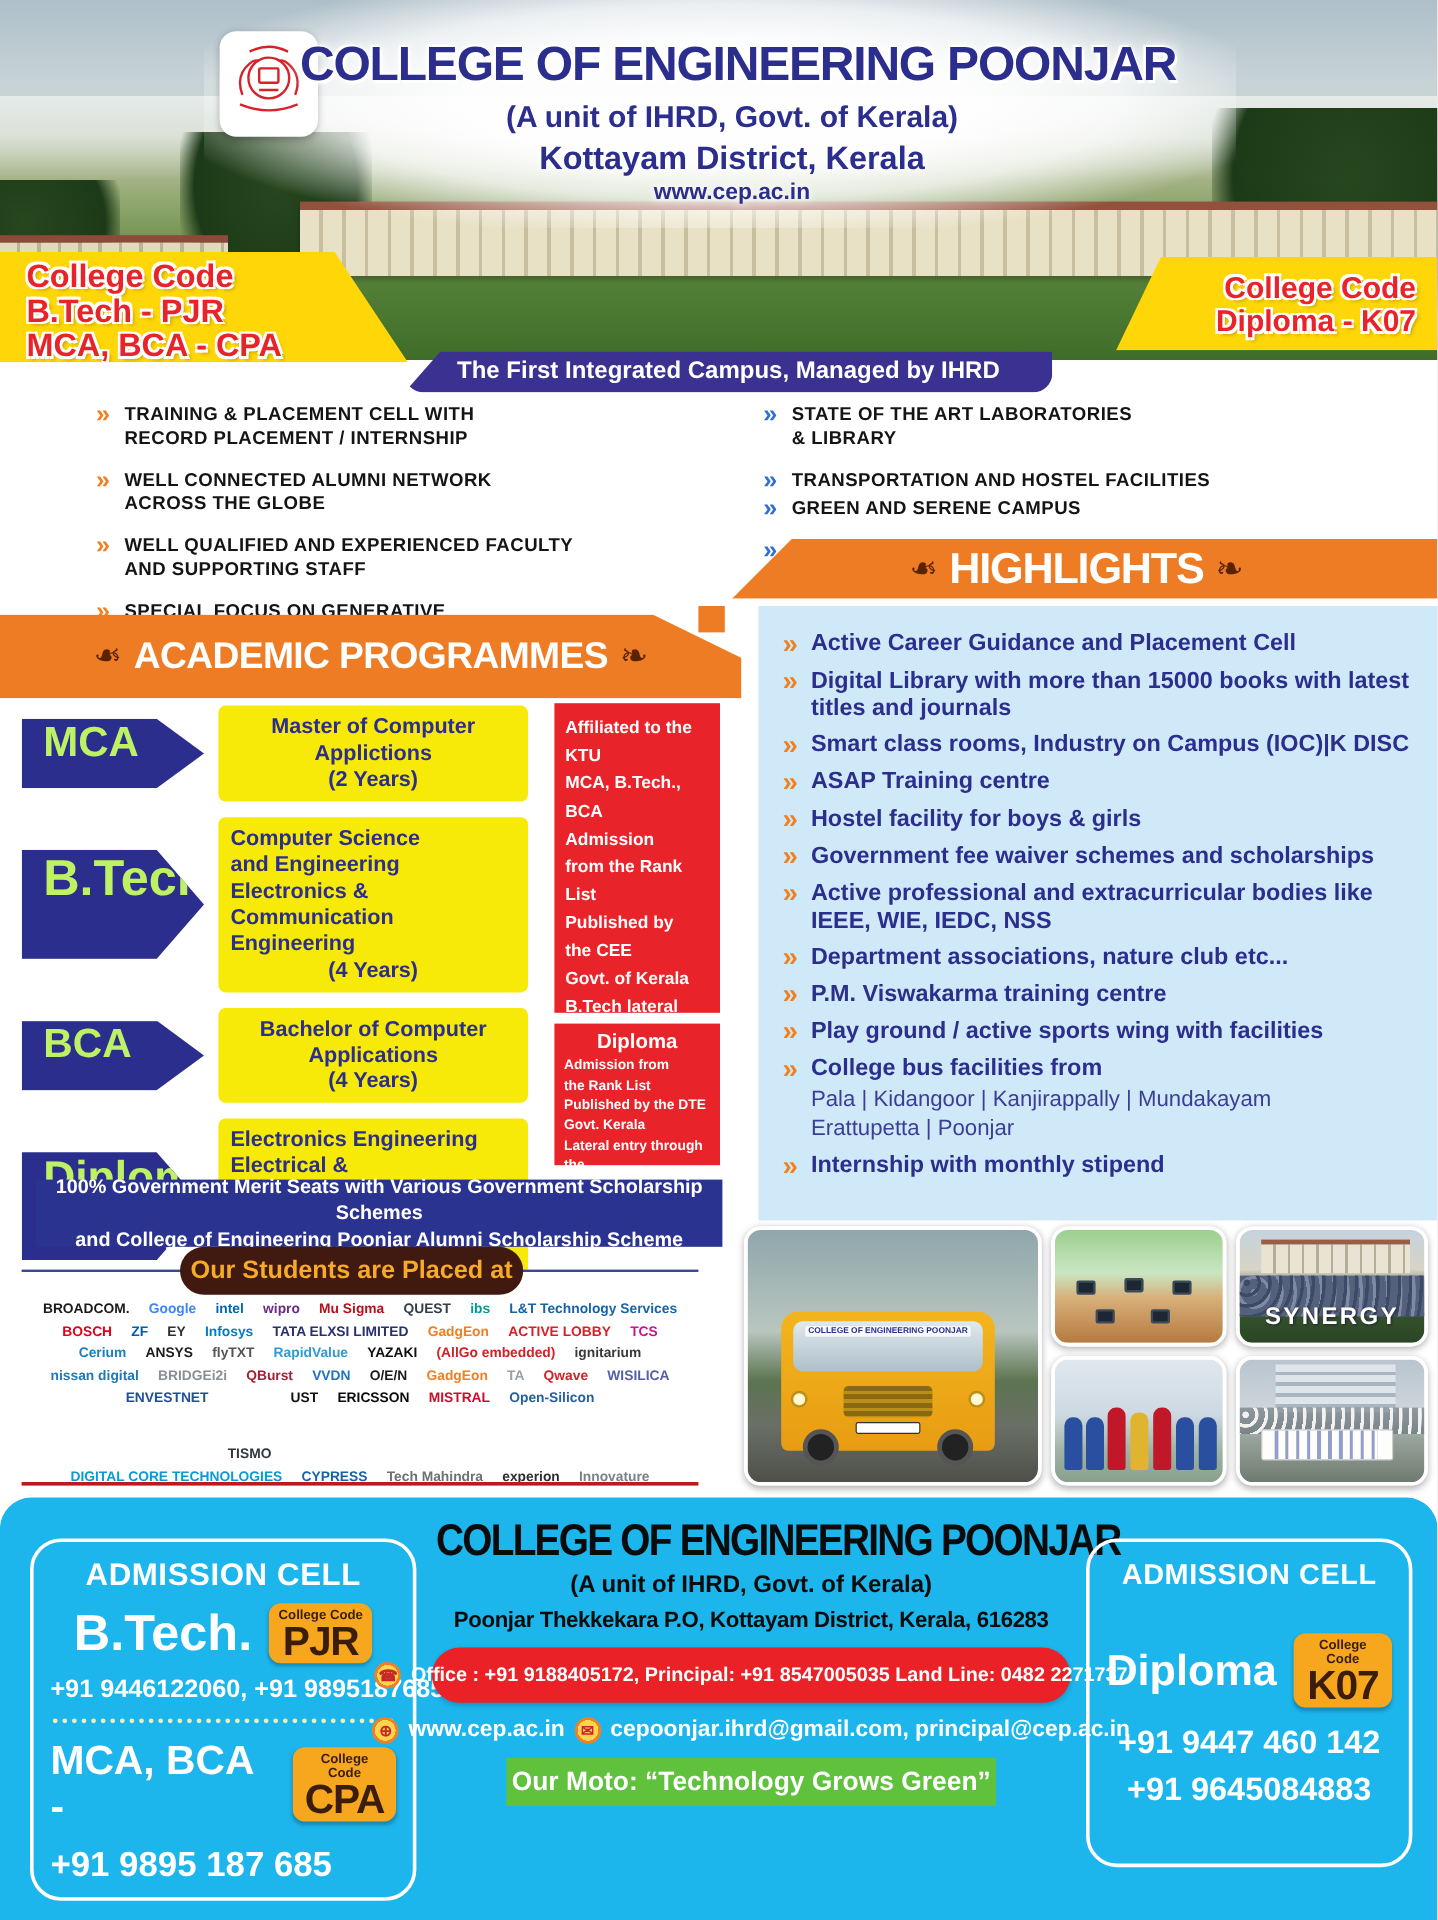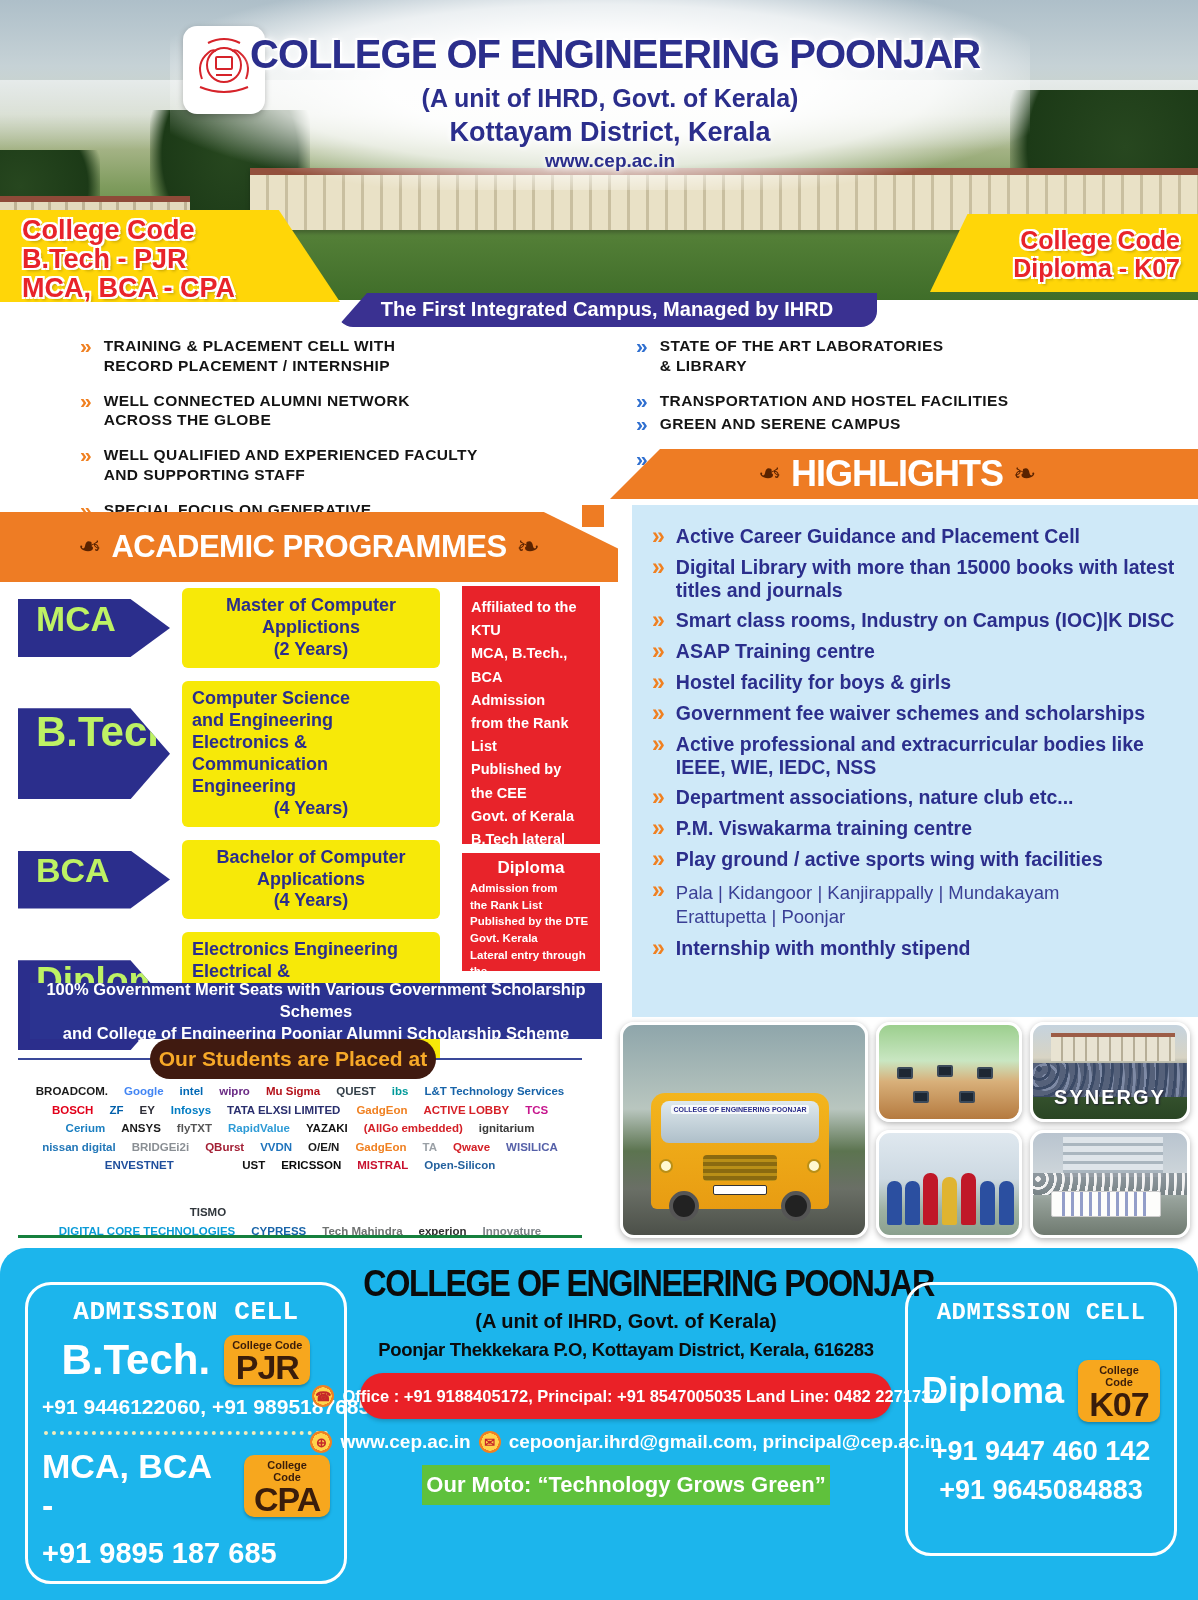--- a/index.html
+++ b/index.html
@@ -94,21 +94,21 @@
   .dip-title{text-align:center;font-weight:900;font-size:17px;margin-bottom:2px;}
   .dip-text{font-weight:800;font-size:11.5px;line-height:1.45;white-space:pre-line;}
 
   .merit-band{position:absolute;left:30px;top:983px;width:572px;height:56px;background:#2b3390;color:#fff;
     display:flex;align-items:center;justify-content:center;text-align:center;font-weight:800;font-size:16.5px;line-height:1.35;white-space:pre-line;}
 
   
   .placed-pill{position:absolute;left:150px;top:1039px;width:286px;height:40px;background:#401a10;border-radius:20px;
     color:#f7a928;font-weight:900;font-size:21px;display:flex;align-items:center;justify-content:center;z-index:3;}
   .logo-box{position:absolute;left:18px;top:1058px;width:564px;height:180px;background:#fff;
-    border-top:2px solid #3a4899;border-bottom:3px solid #15803d;z-index:2;
+    border-top:2px solid #3a4899;border-bottom:3px solid #b91c1c;z-index:2;
     display:flex;flex-wrap:wrap;align-content:flex-start;justify-content:center;column-gap:16px;row-gap:7px;
     padding:26px 10px 4px 10px;overflow:hidden;}
   .logo{font-weight:800;font-size:11.5px;white-space:nowrap;line-height:1;}
 
   
   .photo{position:absolute;border:3px solid #fff;border-radius:14px;box-shadow:0 2px 6px rgba(0,0,0,.3);overflow:hidden;}
   .ph-bus{left:620px;top:1022px;width:248px;height:216px;background:linear-gradient(180deg,#8fa6ab 0%,#b9c6bf 40%,#5c7450 60%,#6a6f66 78%,#4c5049 100%);}
   .bus-body{position:absolute;left:28px;top:68px;width:178px;height:116px;background:linear-gradient(180deg,#f3b51d,#e89c12);border-radius:14px 14px 6px 6px;}
   .bus-shield{position:absolute;left:10px;top:8px;width:158px;height:42px;background:linear-gradient(180deg,#dfe9ee,#aebfc9);border-radius:8px;
     display:flex;align-items:flex-start;justify-content:center;padding-top:4px;}
@@ -133,21 +133,21 @@
   .rally-banner{position:absolute;left:18px;top:58px;width:110px;height:26px;background:#fdfdfb;border:1px solid #ccc;border-radius:2px;
     background-image:repeating-linear-gradient(90deg,rgba(60,80,160,.55) 0 3px,transparent 3px 9px);background-size:80% 3px;background-repeat:repeat-y;background-position:10px 6px;}
   .rally-crowd{position:absolute;left:0;top:40px;width:100%;height:22px;
     background:repeating-radial-gradient(circle at 5px 6px,#f2f2f2 0 2.5px,transparent 3px 8px),rgba(90,100,110,.55);}
 
   
   .footer{position:absolute;left:0;top:1248px;width:1198px;height:352px;background:#1cb5ec;border-radius:26px 26px 0 0;}
   .adm-box{position:absolute;border:3px solid #fff;border-radius:26px;}
   .adm-left{left:25px;top:34px;width:322px;height:302px;padding:12px 14px;}
   .adm-right{left:905px;top:34px;width:272px;height:274px;padding:14px 14px;}
-  .adm-title{color:#fff;font-weight:800;font-size:26px;text-align:center;letter-spacing:.5px;font-family:Liberation Mono, monospace;}
+  .adm-title{color:#fff;font-weight:800;font-size:26px;text-align:center;letter-spacing:.5px;}
   .adm-row{display:flex;align-items:center;justify-content:center;gap:14px;margin-top:8px;}
   .adm-big{color:#fff;font-weight:900;}
   .badge{background:#f7a71e;border-radius:10px;text-align:center;padding:4px 8px 2px;box-shadow:0 2px 3px rgba(0,0,0,.25);}
   .badge-label{color:#3a1d0b;font-weight:800;font-size:11px;}
   .badge-code{color:#3a1d0b;font-weight:900;font-size:34px;line-height:.95;letter-spacing:-1px;}
   .adm-phones{color:#fff;font-weight:900;font-size:21px;text-align:center;margin-top:10px;white-space:nowrap;}
   .adm-dots{border-top:4px dotted #f1edbc;margin:12px 2px;}
   .adm-phone-big{color:#fff;font-weight:900;font-size:29px;text-align:left;margin-top:12px;}
   .adm-phone-r{color:#fff;font-weight:900;font-size:27px;text-align:center;margin-top:8px;white-space:nowrap;}
 
@@ -343,20 +343,21 @@
         <span class="hl-bullet">»</span>
         <div>
           <div class="hl-text">Play ground / active sports wing with facilities</div>
 
         </div>
       </div>
 
       <div class="hl-item">
         <span class="hl-bullet">»</span>
         <div>
+          <div class="hl-text">College bus facilities from</div>
           <div class="hl-sub">Pala  |  Kidangoor  |  Kanjirappally  |  Mundakayam
 Erattupetta  |  Poonjar</div>
         </div>
       </div>
 
       <div class="hl-item">
         <span class="hl-bullet">»</span>
         <div>
           <div class="hl-text">Internship with monthly stipend</div>
 

